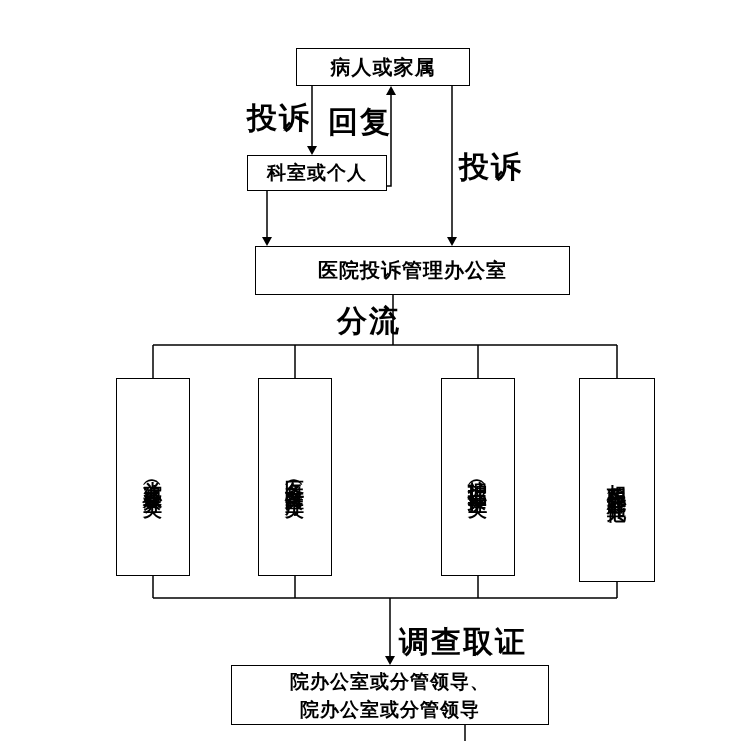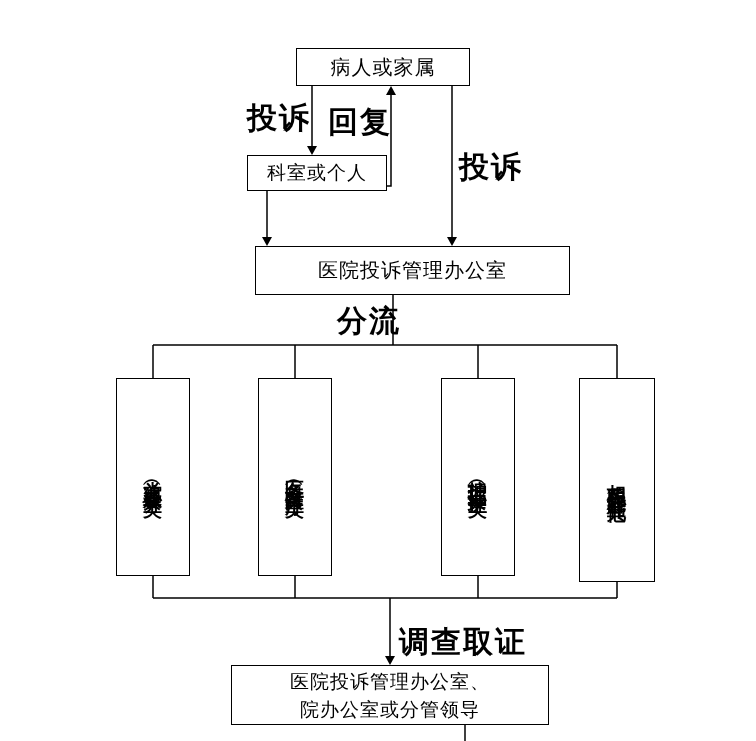--- a/index.html
+++ b/index.html
@@ -13,21 +13,21 @@
     color: #000000;
     overflow: hidden;
   }
   .node {
     position: absolute;
     border: 1.5px solid #000000;
     background: #ffffff;
     display: flex;
     align-items: center;
     justify-content: center;
-    font-weight: normal;
+    font-weight: bold;
     font-size: 20px;
     text-align: center;
     letter-spacing: 1px;
   }
   .node.small { font-size: 19px; }
   .vnode {
     position: absolute;
     border: 1.5px solid #000000;
     background: #ffffff;
     display: flex;
@@ -139,21 +139,21 @@
 
   <div class="vnode" style="left:441px; top:378px; width:74px; height:198px;">
     <span class="vtext">护理部（护理类）</span>
   </div>
 
   <div class="vnode" style="left:579px; top:378px; width:76px; height:204px;">
     <span class="vtext">相关职能科（其他</span>
   </div>
 
   <div class="node small final-text" style="left:231px; top:665px; width:318px; height:60px;">
-    <span>医院投诉管理办公室、</span>
+    <span>院办公室或分管领导、</span>
     <span>院办公室或分管领导</span>
   </div>
 
   <div class="flabel" style="left:247px; top:98px;">投诉</div>
 
   <div class="flabel" style="left:328px; top:102px;text-align:center;">回复</div>
 
   <div class="flabel" style="left:459px; top:147px;">投诉</div>
 
   <div class="flabel" style="left:337px; top:301px;">分流</div>

